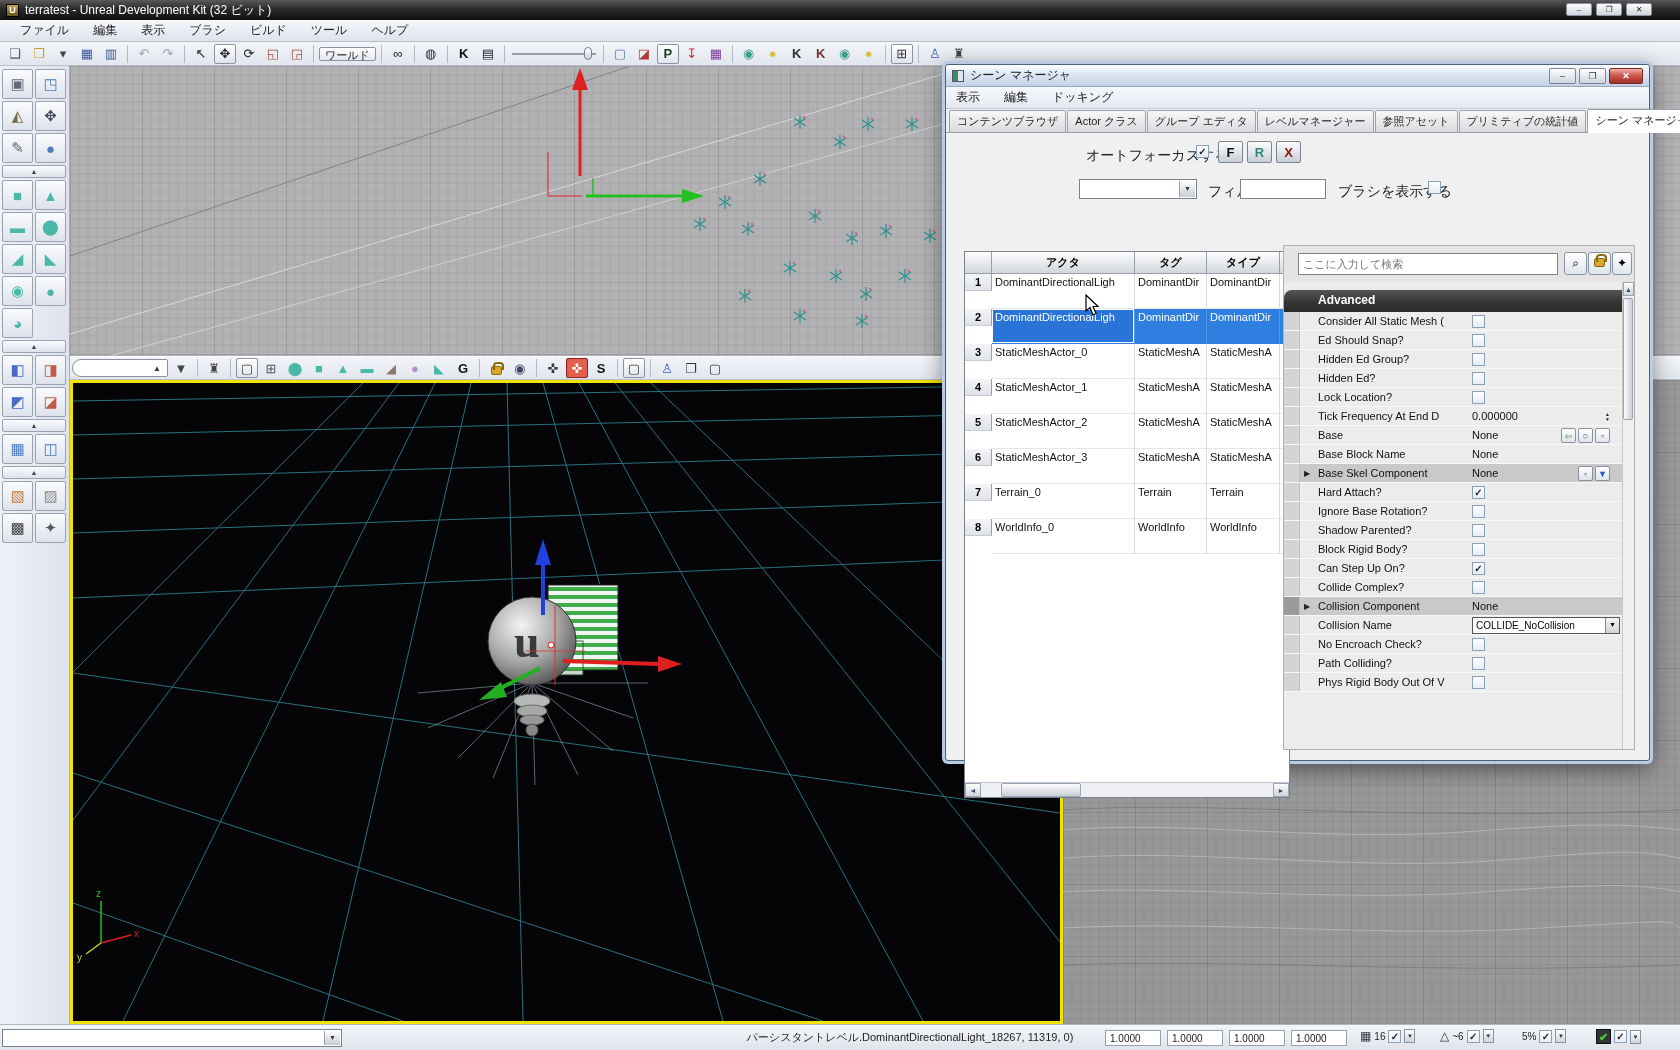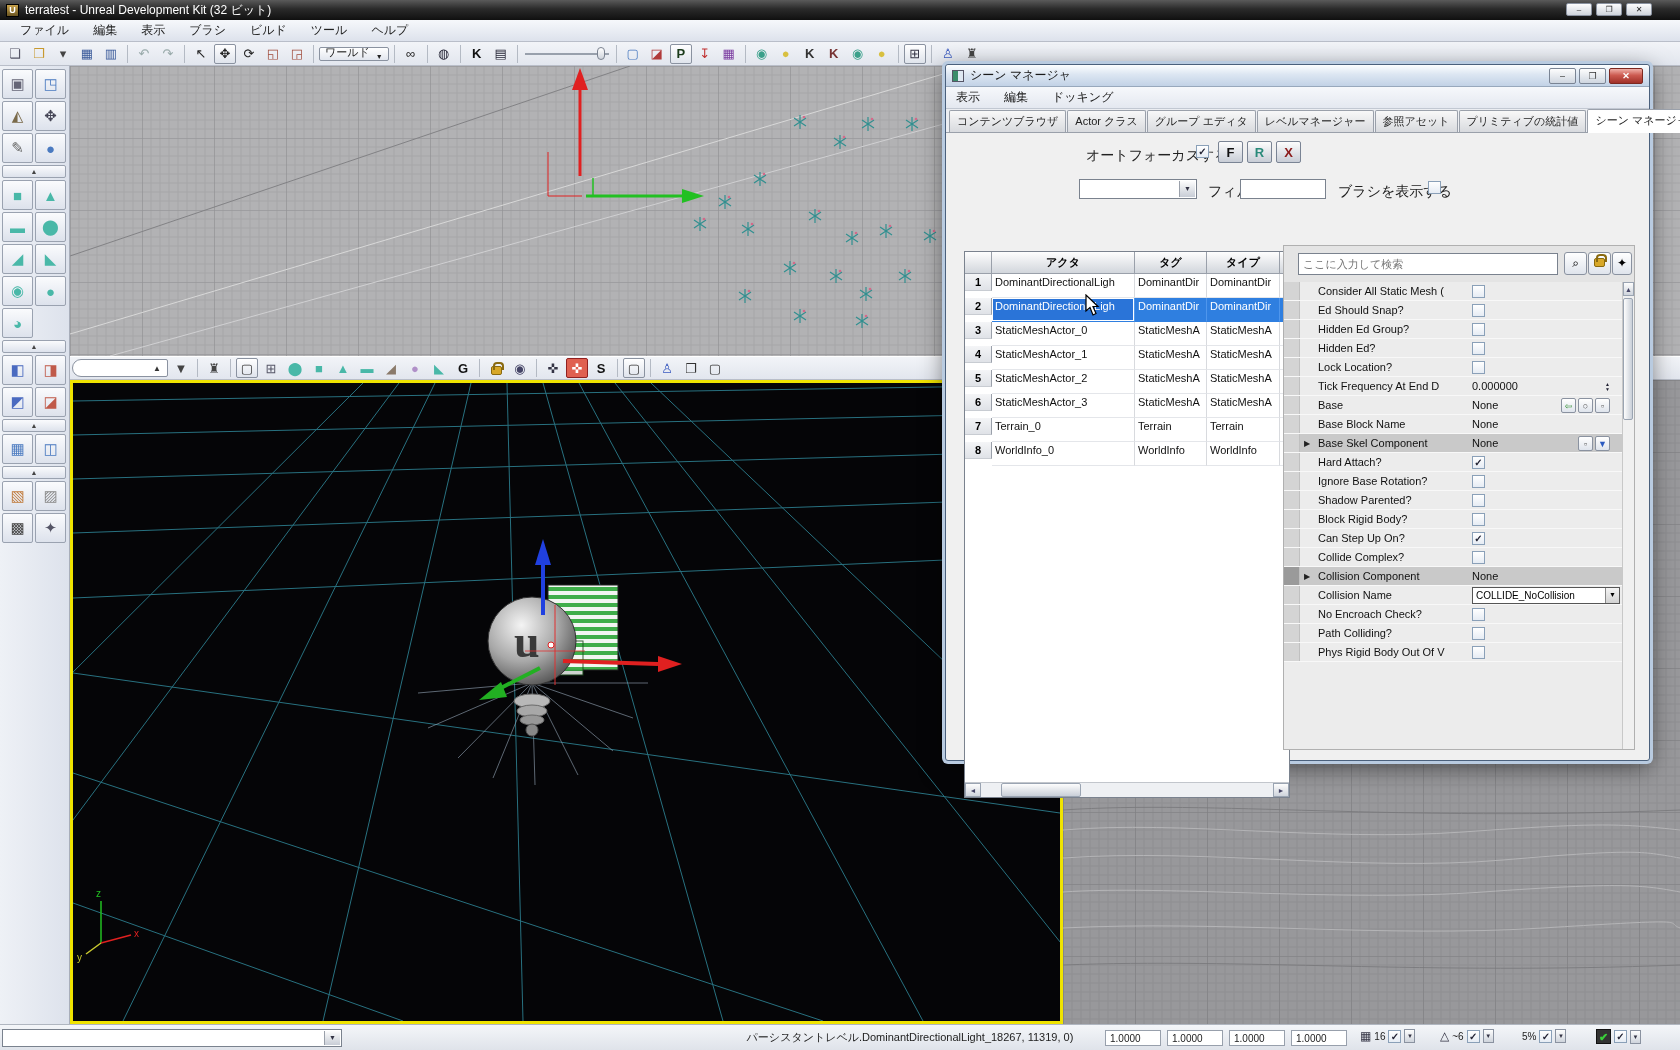--- a/index.html
+++ b/index.html
@@ -25,21 +25,21 @@
 
   
   .toolbar { position:absolute; left:0; top:42px; width:1680px; height:24px;
     background:linear-gradient(#f2f4f8,#e2e6ee); border-bottom:1px solid #b9bec9;
     display:flex; align-items:center; padding-left:4px; gap:2px; }
   .tb-btn { width:22px; height:20px; display:flex; align-items:center; justify-content:center;
     font-size:13px; border:1px solid transparent; border-radius:2px; }
   .tb-btn.boxed { border-color:#8a92a0; background:linear-gradient(#ffffff,#dfe4ec); }
   .tb-sep { width:1px; height:18px; background:#b4bac4; margin:0 3px; }
   .world-dd { height:14px; border:1px solid #8a92a0; border-radius:2px; background:linear-gradient(#fff,#e2e6ee);
-    display:flex; align-items:flex-end; font-size:11px; padding:0 5px; gap:6px; color:#222; }
+    display:flex; align-items:flex-start; font-size:11px; padding:0 5px; gap:6px; color:#222;flex-direction:column; }
   .tb-slider { width:88px; height:20px; position:relative; }
   .tb-slider .rail { position:absolute; left:2px; right:2px; top:9px; height:2px; background:#98a0ac; }
   .tb-slider .knob { position:absolute; right:6px; top:3px; width:8px; height:13px; border:1px solid #7a8290;
     border-radius:4px; background:linear-gradient(#fff,#cfd4dc); }
 
   .vp-toolbar { position:absolute; height:24px; background:linear-gradient(#f2f4f8,#e2e6ee);
     border-bottom:1px solid #b9bec9; border-top:1px solid #fff; display:flex; align-items:center; padding-left:2px; gap:2px; }
   .vp-combo { width:96px; height:18px; background:#fff; border:1px solid #8a92a0; border-radius:9px 2px 2px 9px;
     display:flex; align-items:center; justify-content:flex-end; }
   .vp-combo span { font-size:8px; color:#333; padding:0 6px; }
@@ -101,21 +101,21 @@
     font-family:"Liberation Sans",sans-serif; }
 
   
   .table-area { position:absolute; left:18px; top:118px; width:326px; height:547px; background:#fff;
     border:1px solid #7a828e; }
   .atable { display:grid; grid-template-columns:27px 143px 72px 73px 9px; }
   .atable .hc { background:linear-gradient(#fefefe,#d2d6dc); border-right:1px solid #9aa0aa; border-bottom:1px solid #9aa0aa;
     font-size:11px; font-weight:bold; text-align:center; height:22px; line-height:21px; overflow:hidden; }
   .atable .nc { background:linear-gradient(#f4f5f7,#dfe2e7); border-right:1px solid #9aa0aa; border-bottom:1px solid #c8ccd2;
     font-size:11px; font-weight:bold; text-align:center; height:17px; line-height:16px; }
-  .atable .c { font-size:11px; height:24px; line-height:16px; padding-left:3px; border-right:1px solid #d8dade;
+  .atable .c { font-size:11px; height:35px; line-height:16px; padding-left:3px; border-right:1px solid #d8dade;
     border-bottom:1px solid #e4e6ea; white-space:nowrap; overflow:hidden; color:#111; }
   .rsel .c { background:#2f7fe0; color:#fff; border-right-color:#4f96ec; border-bottom-color:#2f7fe0; }
   .rsel .c.edit { box-shadow:inset 0 0 0 1px #fff; background:#2a74d8; }
   .tscroll { position:absolute; left:0; bottom:0; width:324px; height:15px; background:#eef0f3; border-top:1px solid #c2c6cc;
     display:flex; }
   .sb-btn { width:16px; height:14px; background:linear-gradient(#fdfdfd,#cfd4dc); border:1px solid #9aa4b2;
     font-size:7px; color:#446; text-align:center; line-height:13px; }
   .sb-thumb { width:80px; height:14px; margin-left:20px; background:linear-gradient(#fdfdfd,#c9cfd8); border:1px solid #9aa4b2; border-radius:2px; }
 
   
@@ -701,20 +701,21 @@
         </div>
       </div>
 
       
       <div class="props">
         <input class="psearch" placeholder="ここに入力して検索" style="">
         <div class="pico" style="left:280px;">⌕</div>
         <div class="pico" style="left:304px;"><span class="ico-lock"></span></div>
         <div class="pico" style="left:328px;width:20px;">✦</div>
         <div class="plist" id="plist">
+            <div class="sec-head first">Advanced</div>
             <div class="prow">
               <div class="gut"></div>
               <span class="lbl">Consider All Static Mesh (</span>
               <span class="cb"></span>
             </div>
             <div class="prow">
               <div class="gut"></div>
               <span class="lbl">Ed Should Snap?</span>
               <span class="cb"></span>
             </div>

